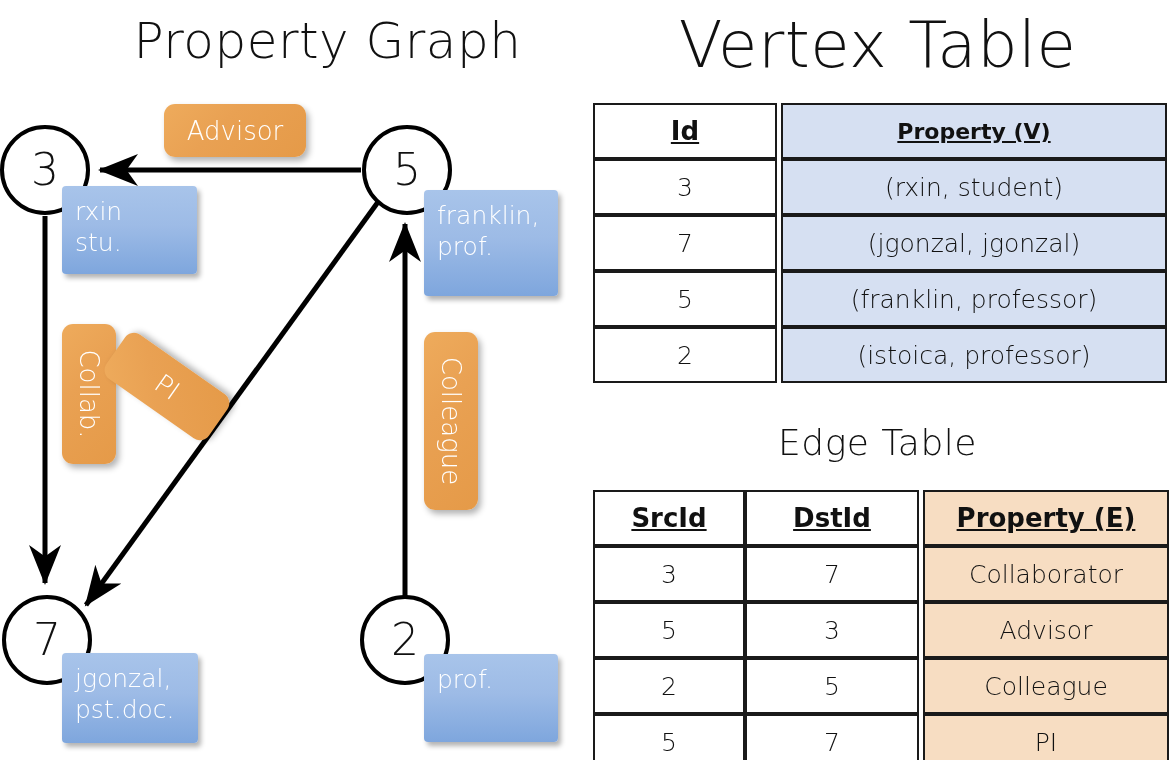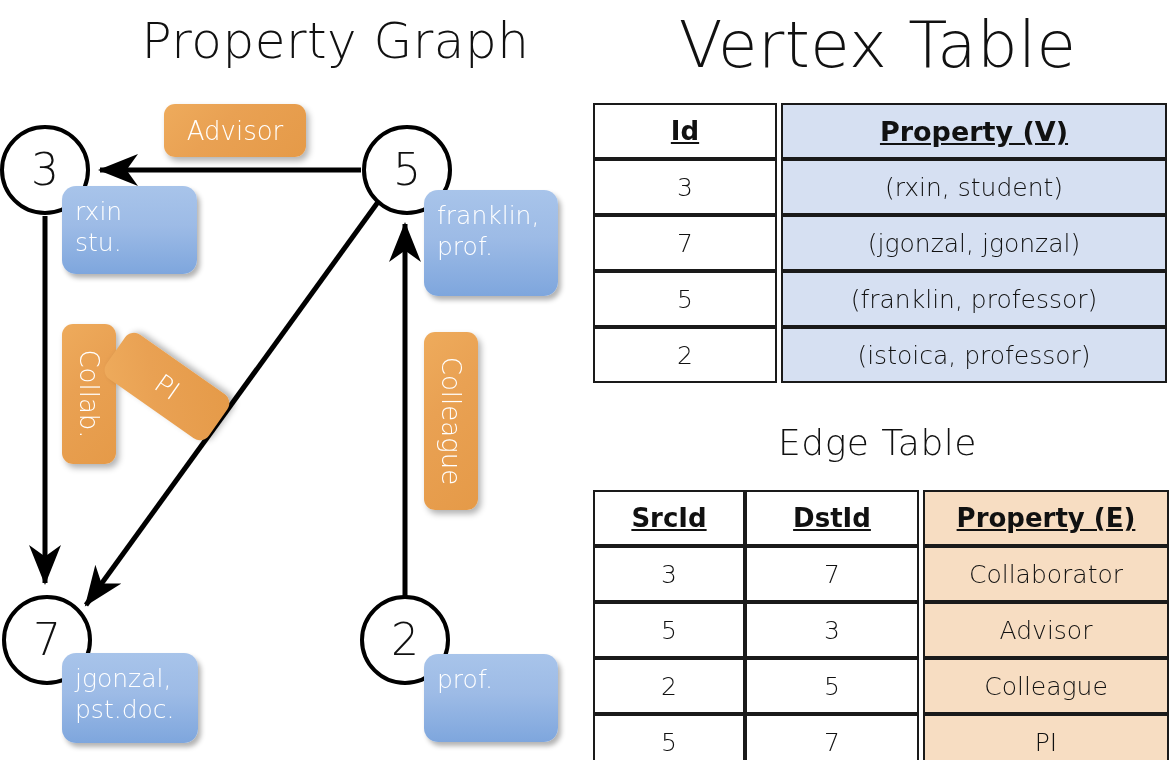--- a/index.html
+++ b/index.html
@@ -19,21 +19,21 @@
   
   .title {
     position: absolute;
     font-family: "DejaVu Sans", sans-serif;
     font-weight: 300;
     color: #111;
     white-space: nowrap;
     letter-spacing: 0.5px;
   }
   #title-property-graph {
-    left: 16px; top: 12px; width: 585px;
+    left: 8px; top: 12px; width: 585px;
     text-align: center;
     font-size: 50px;
     padding-left: 27px;
   }
   #title-vertex-table {
     left: 585px; top: 8px; width: 585px;
     text-align: center;
     font-size: 64px;
   }
   #title-edge-table {
@@ -70,21 +70,21 @@
     font-family: "DejaVu Sans", sans-serif;
     font-weight: 300;
     font-size: 44px;
     line-height: 1;
     color: #111;
   }
 
   
   .vprop {
     position: absolute;
-    border-radius: 14px;
+    border-radius: 4px;
     background: linear-gradient(to bottom, #a8c4ea 0%, #9dbbe6 45%, #7ea6dd 100%);
     box-shadow: 3px 4px 5px rgba(0,0,0,0.30);
     color: #ffffff;
     font-family: "DejaVu Sans", sans-serif;
     font-weight: 300;
     font-size: 25px;
     line-height: 1.25;
     padding: 10px 0 0 13px;
     box-sizing: border-box;
     z-index: 4;
@@ -134,21 +134,21 @@
     text-decoration: underline;
   }
 
   
   #vertex-table {
     left: 593px; top: 103px;
   }
   #vertex-table th, #vertex-table td { height: 52px; font-size: 25px; }
   #vertex-table .col-id   { width: 180px; background: #ffffff; }
   #vertex-table .col-prop { width: 382px; background: #d6e0f2; }
-  #vertex-table th.col-prop { font-size: 27px; }
+  #vertex-table th.col-prop { font-size: 22px; }
   #vertex-table th.col-id  { font-size: 26px; }
 
   
   #edge-table {
     left: 593px; top: 490px;
   }
   #edge-table th, #edge-table td { height: 52px; font-size: 25px; }
   #edge-table .col-src  { width: 148px; background: #ffffff; }
   #edge-table .col-dst  { width: 170px; background: #ffffff; }
   #edge-table .col-prop { width: 242px; background: #f7ddc2; }

